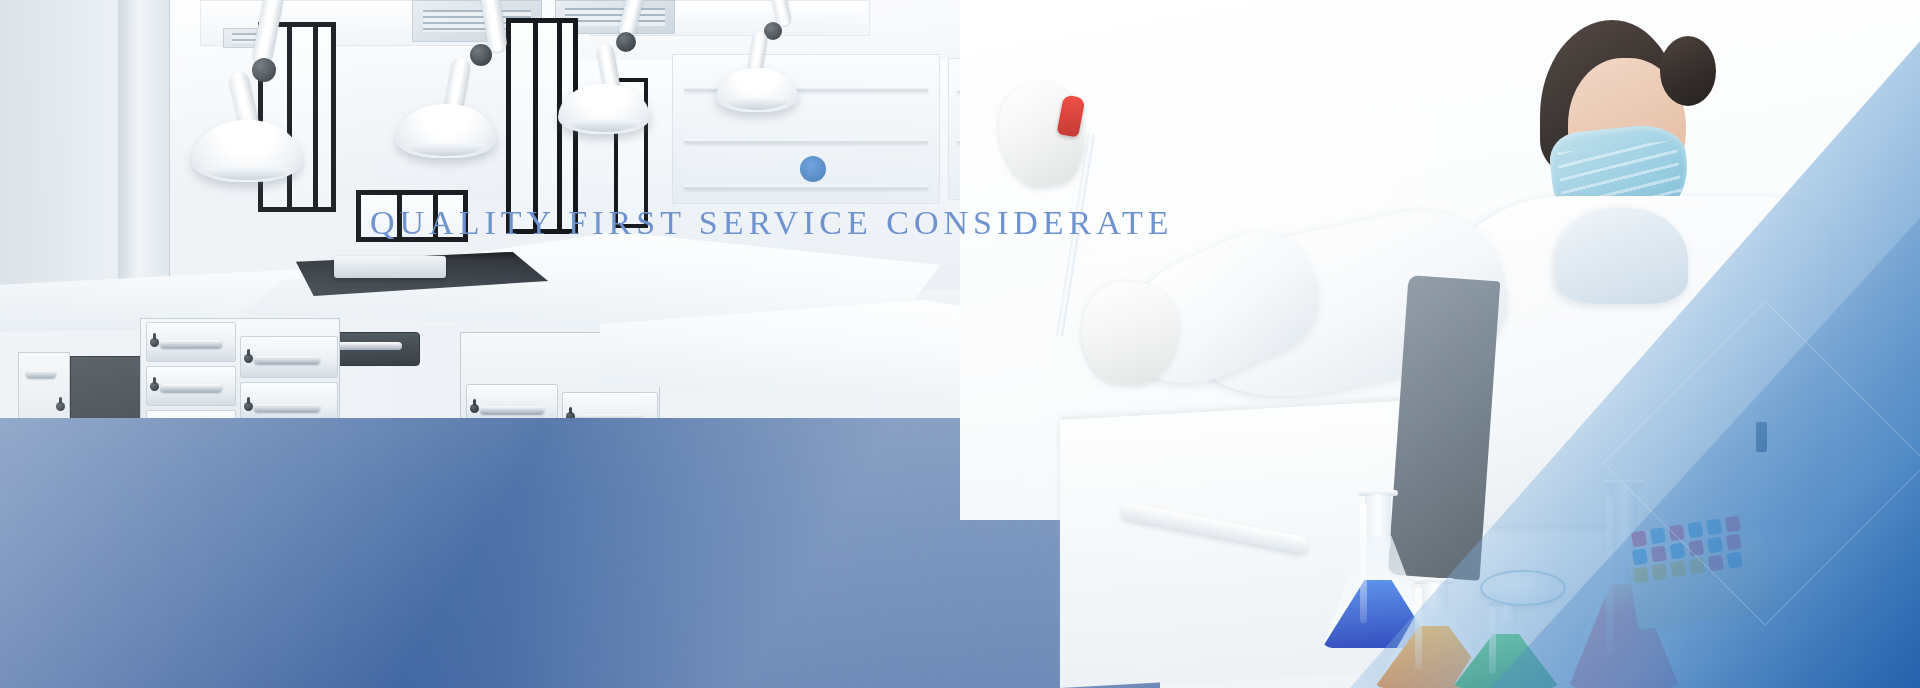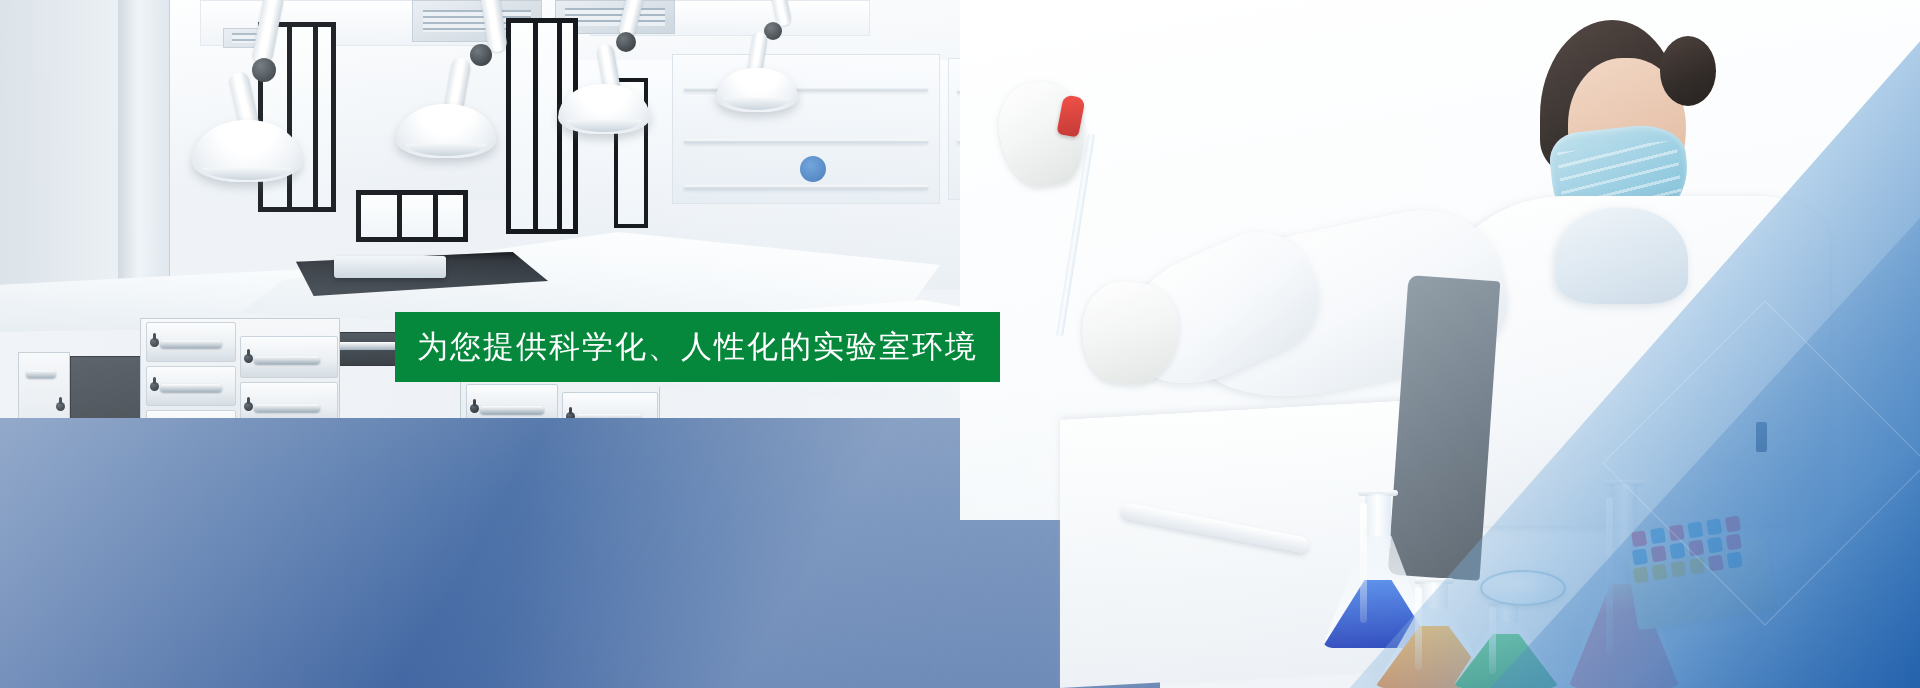--- a/index.html
+++ b/index.html
@@ -418,20 +418,18 @@
     </div>
 
     <div class="bluecorner"></div>
     <div class="bluecorner2"></div>
     <div class="bluefacet"></div>
 
     <div class="wash"></div>
   </div>
 
   <div class="textblock">
-
-
-    <div class="greenbar">
-      <span>为您提供科学化、人性化的实验室环境</span>
-    </div>
+    <div class="eng">QUALITY FIRST SERVICE CONSIDERATE</div>
+
+
   </div>
 
 </div>
 
 </body></html>

